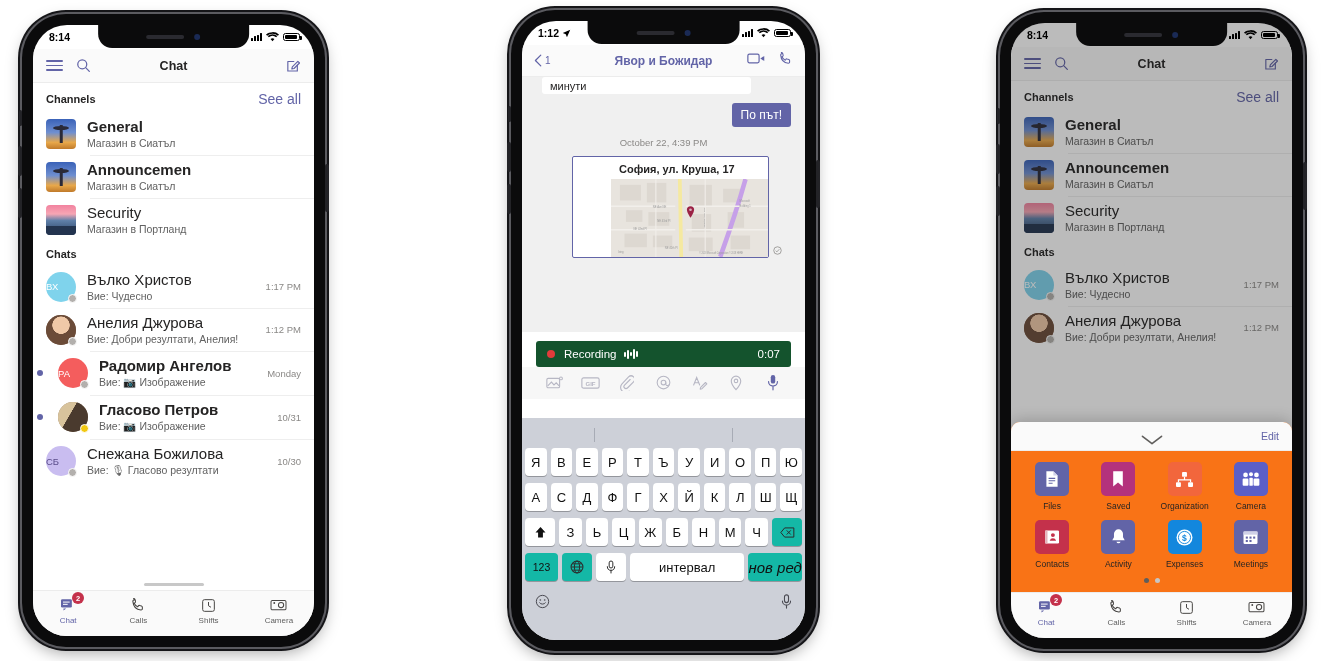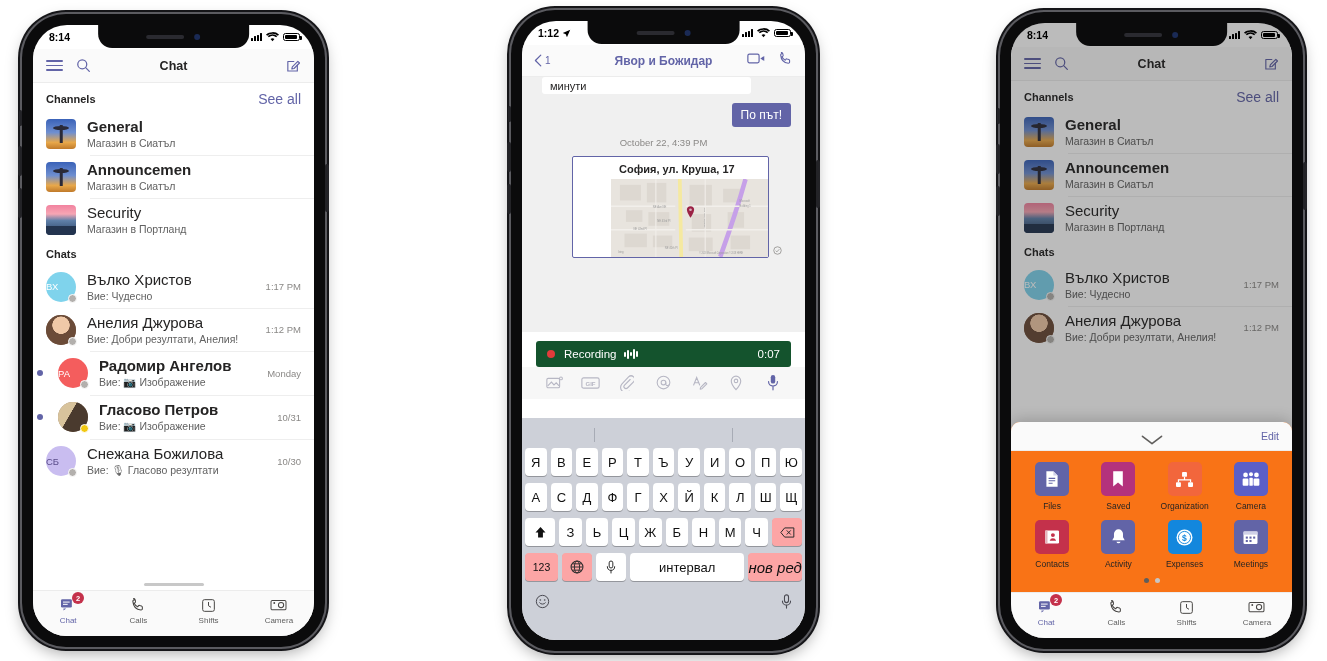--- a/index.html
+++ b/index.html
@@ -195,21 +195,21 @@
   
   .keyboard { background:#cdd0d8; padding: 4px 3px 0; position:absolute; left:0; right:0; bottom:0; height:222px; }
   .predict { height:26px; display:flex; align-items:center; justify-content:space-around; }
   .predict .sep { width:1px; height:14px; background:#a7abb5; }
   .krow { display:flex; justify-content:center; gap:4px; margin-bottom:7px; }
   .key {
     background:#fff; border-radius:4px; height:28px; min-width:20px; flex:1;
     display:flex; align-items:center; justify-content:center;
     font-size:13px; color:#111; box-shadow:0 1px 0 rgba(0,0,0,.28);
   }
-  .key.gray { background:#fca5a5; }
+  .key.gray { background:#14b8a6; }
   .key.wide { flex: 0 0 30px; }
   .key.space { flex: 3.2; }
   .key.ret { flex: 1.5; font-size:15px;font-style:italic; }
   .key.num { flex: 0 0 33px; font-size:10.5px; }
   .kbbottom { height:28px; display:flex; align-items:center; justify-content:space-between; padding: 2px 10px 0; color:#4a4a52; }
 
   
   .dim-layer { position:absolute; inset:0; background:rgba(30,30,30,.30); z-index:5; }
   .drawer {
     position:absolute; left:0; right:0; bottom:46px; z-index: 7;

